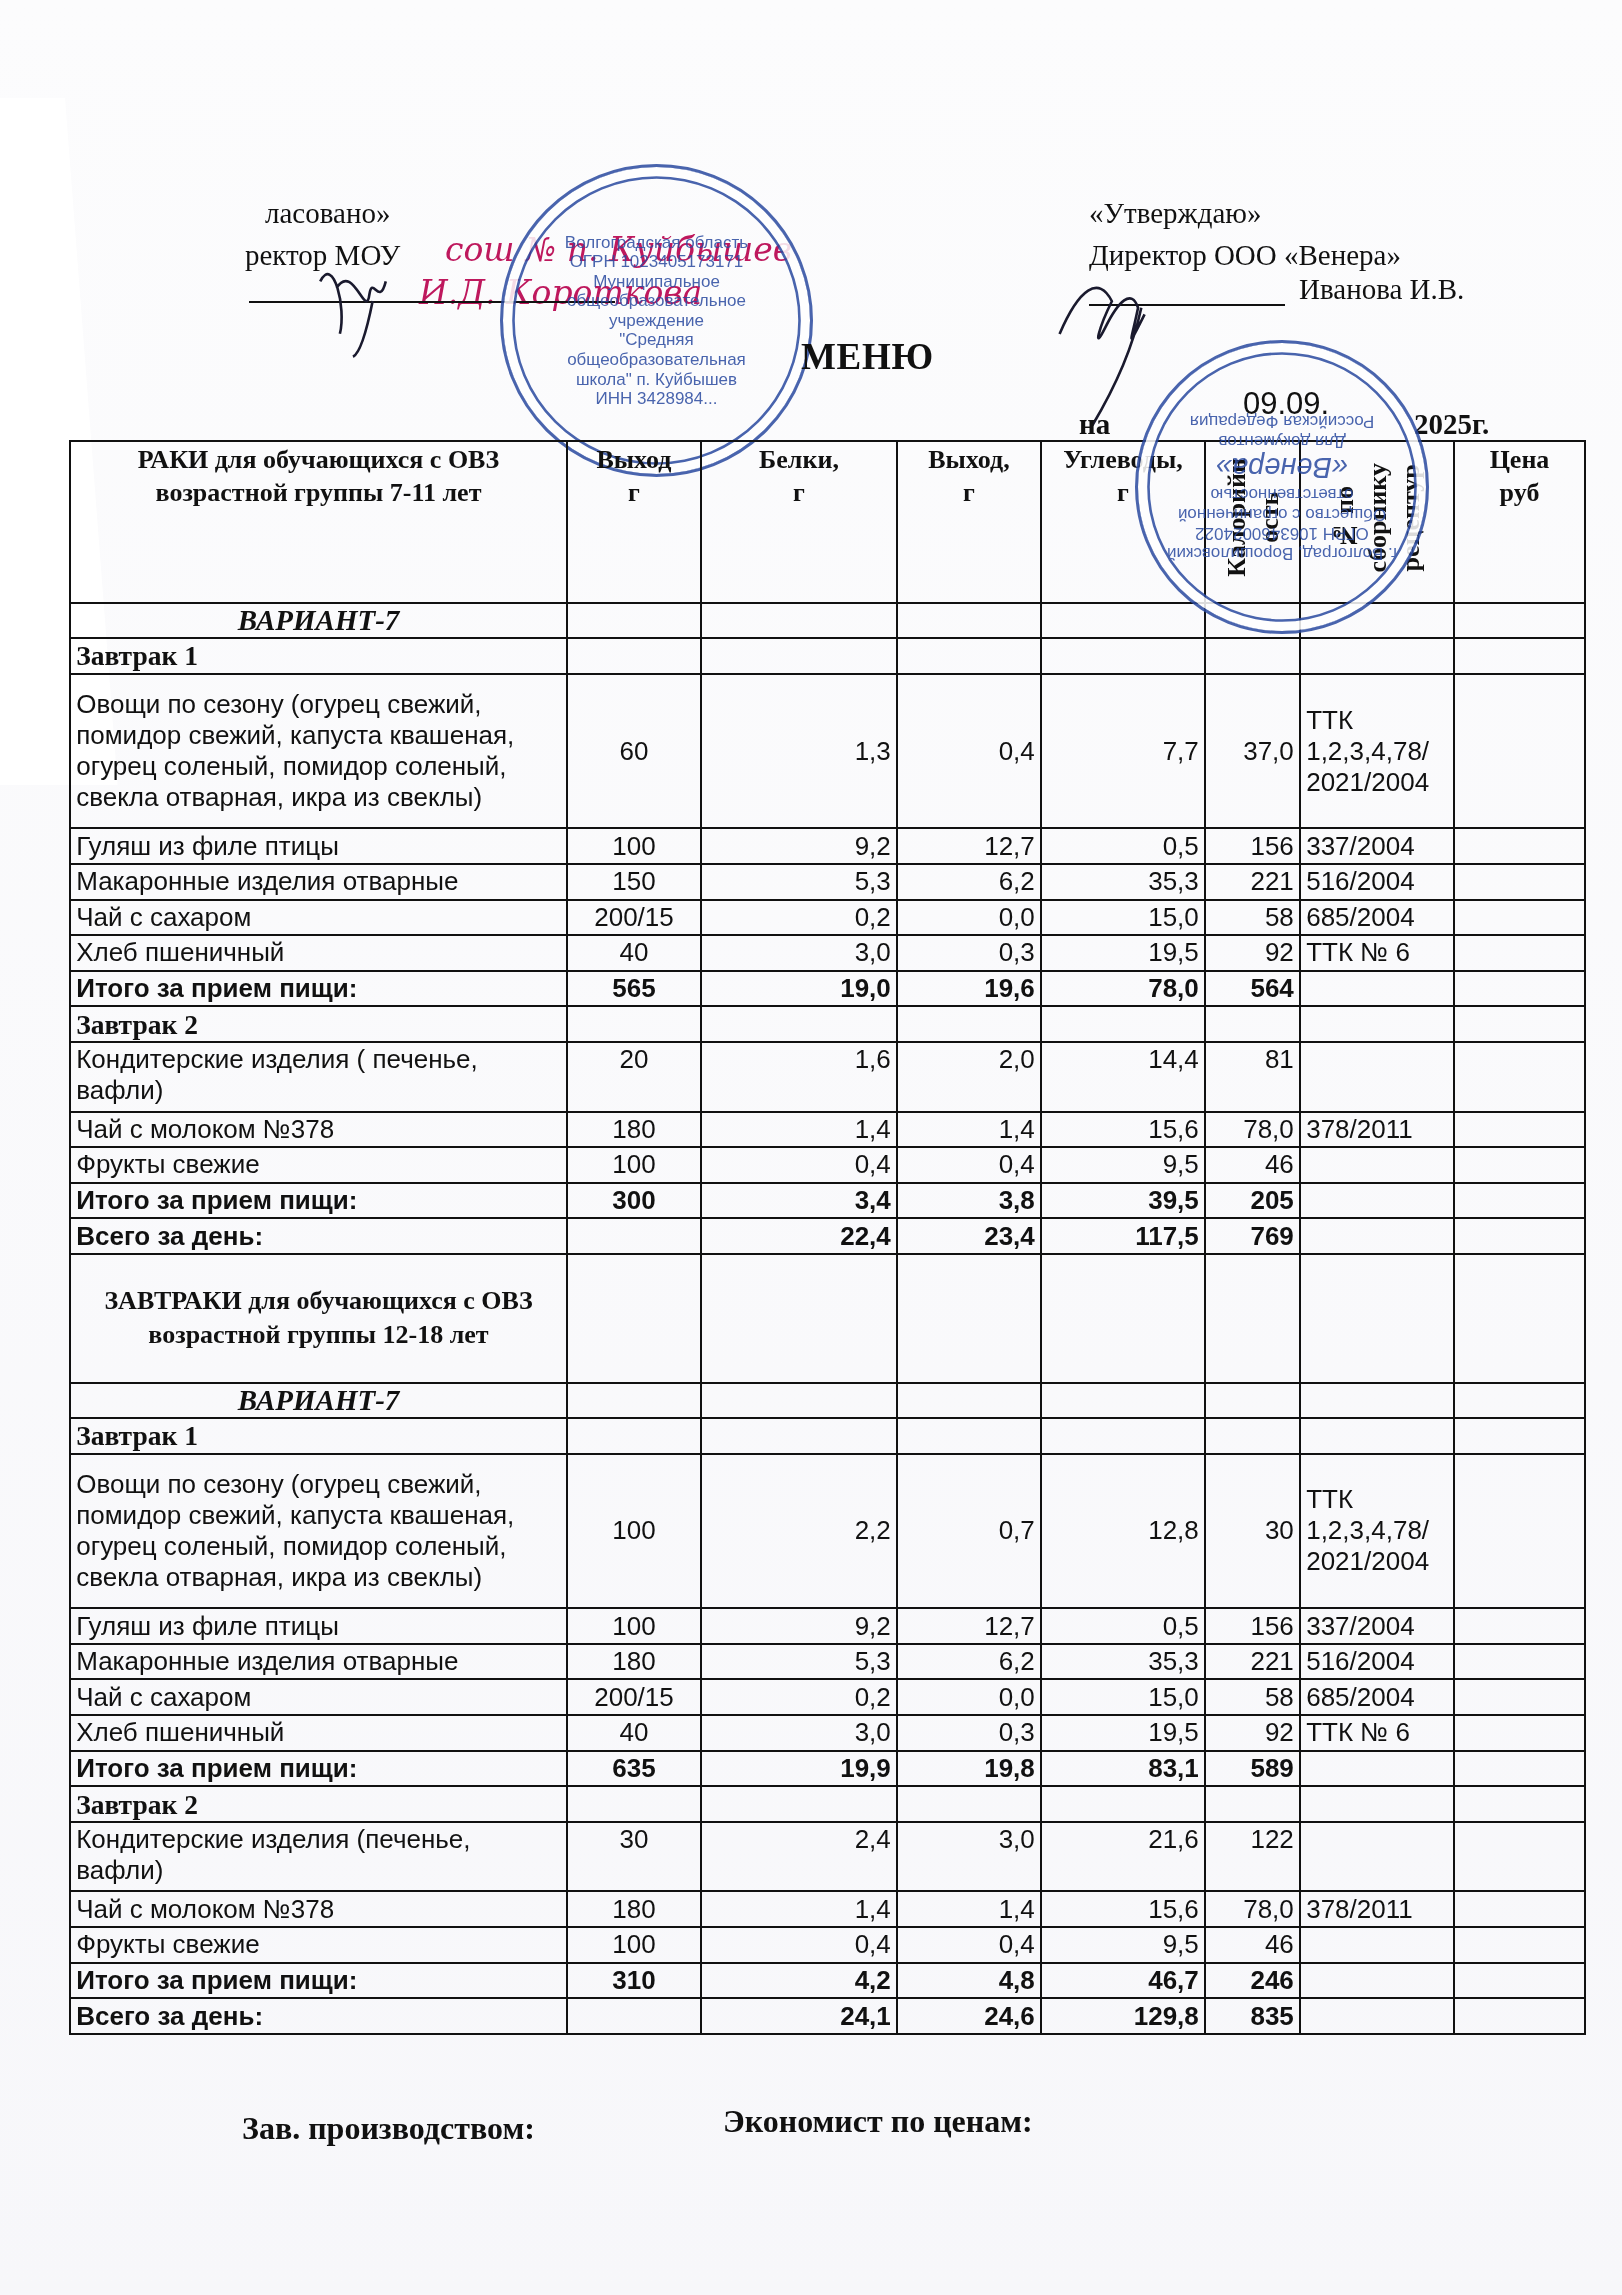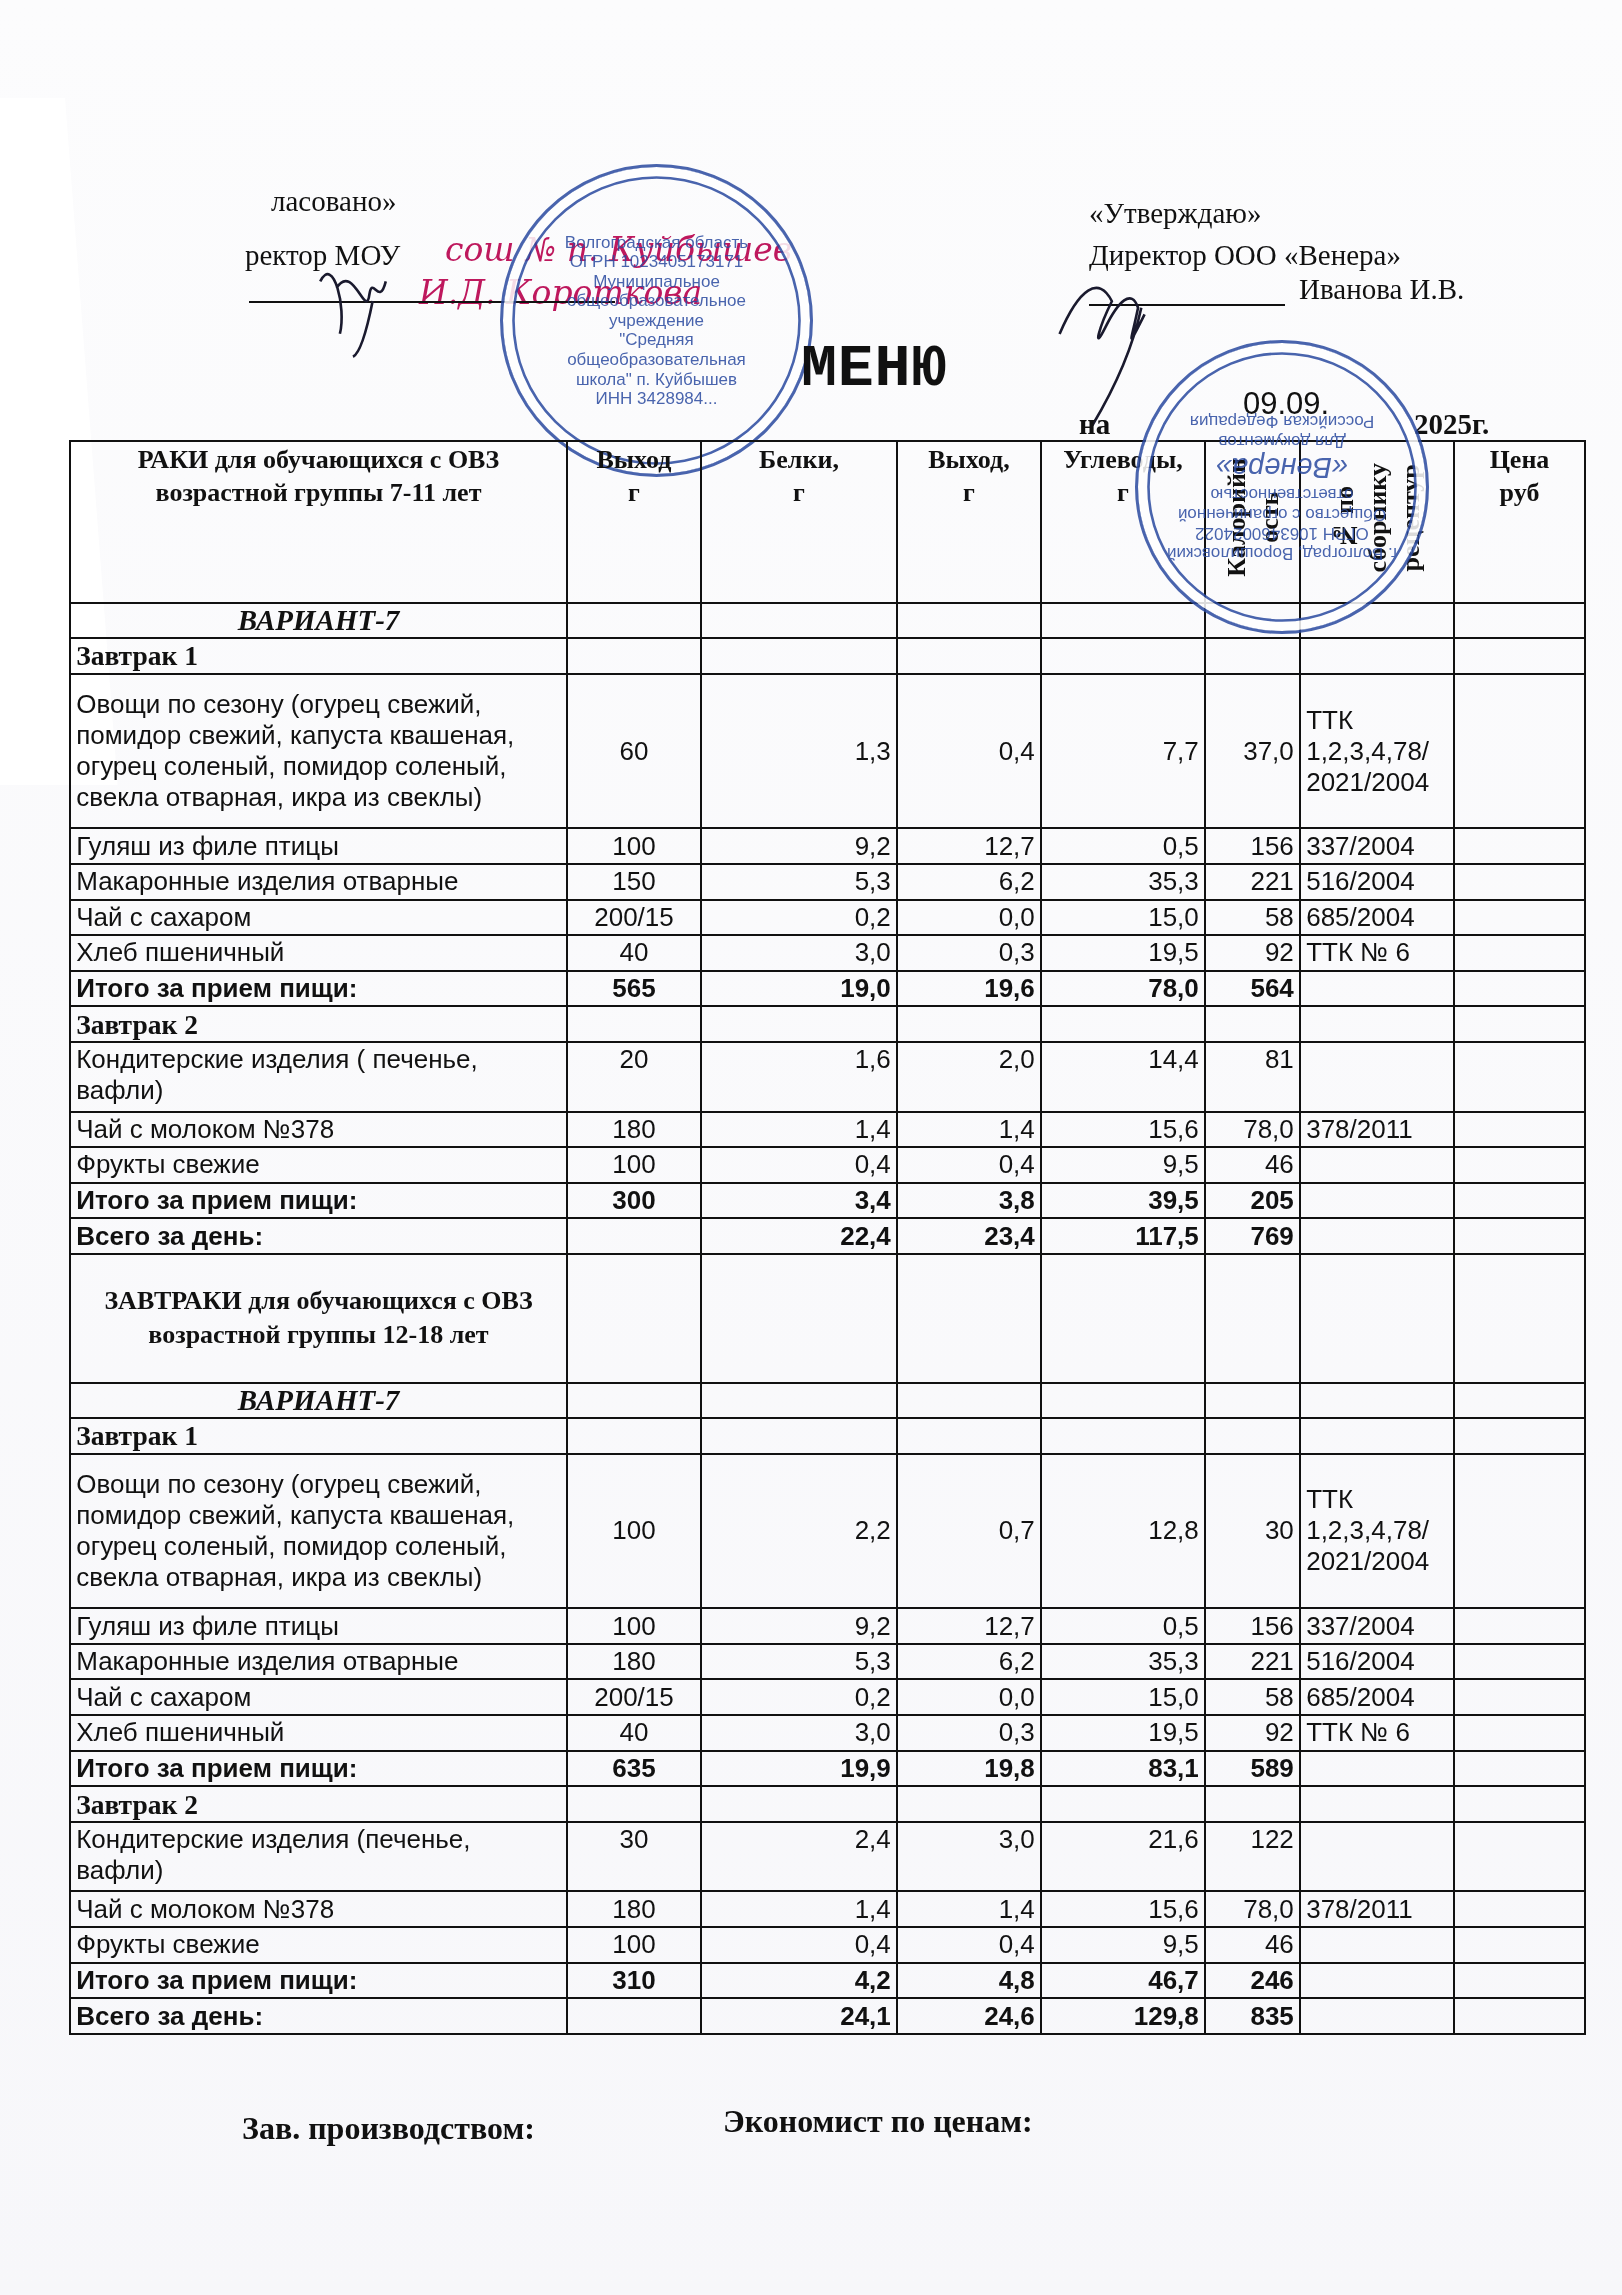--- a/index.html
+++ b/index.html
@@ -13,21 +13,21 @@
   }
   .torn-corner {
     position: absolute; left: 0; top: 98px; width: 196px; height: 687px;
     background: #ffffff;
     clip-path: polygon(0 0, 65px 0, 60% 100%, 0 100%);
   }
   .abs { position: absolute; }
   .hdr-text { font-size: 29px; line-height: 37px; white-space: nowrap; }
   .sig-line { position: absolute; height: 2px; background: #111; }
   .handwriting { font-family: "DejaVu Serif", serif; font-style: italic; font-size: 33px; color: #be185d; }
-  .title { font-size: 60px; font-weight: bold; letter-spacing: 0.7px; font-family: Liberation Mono, monospace; }
+  .title { font-size: 37px; font-weight: bold; letter-spacing: 0.7px; }
   .stamp {
     position: absolute; border-radius: 50%; border: 3.9px solid #2a4aa0;
     box-shadow: inset 0 0 0 9.2px #fff, inset 0 0 0 11.8px #2a4aa0;
     color: #2a4aa0; opacity: 0.85; pointer-events: none;
   }
   .stamp .stamp-inner {
     position: absolute; left: 50%; top: 50%; transform: translate(-50%, -50%);
     text-align: center; font-family: "Liberation Sans", sans-serif; font-size: 17px; line-height: 19.6px; white-space: nowrap;
   }
   table.menu {
@@ -54,21 +54,21 @@
   tr.tall td { height: 150px; }
   tr.two td { height: 65px; vertical-align: top; }
   .footer-label { font-size: 32px; font-weight: bold; }
 </style>
 </head>
 <body>
 
 <div class="page-shade"></div>
 <div class="torn-corner"></div>
 
-<div class="abs hdr-text" style="left:265px; top:183px;margin-left:6px;">ласовано»</div>
+<div class="abs hdr-text" style="left:265px; top:195px;">ласовано»</div>
 <div class="abs hdr-text" style="left:245px; top:237px;">ректор МОУ</div>
 <div class="abs handwriting" style="left:445px; top:230px;">сош № п. Куйбышев</div>
 <div class="abs handwriting" style="left:419px; top:273px;">И.Д. Короткова</div>
 <div class="sig-line" style="left:249px; top:301px; width:366px;"></div>
 <svg class="abs" style="left:307px; top:242px;" width="92" height="118" viewBox="0 0 140 180">
   <path d="M20 60 C40 20, 60 100, 50 140 M45 70 C70 30, 90 120, 95 80 C100 50, 110 100, 120 60 M100 90 C90 140, 80 170, 70 175" stroke="#1a1a2e" stroke-width="4" fill="none"></path>
 </svg>
 
 <div class="stamp" style="left:500px; top:164px; width:307px; height:307px;">
   <div class="stamp-inner">

